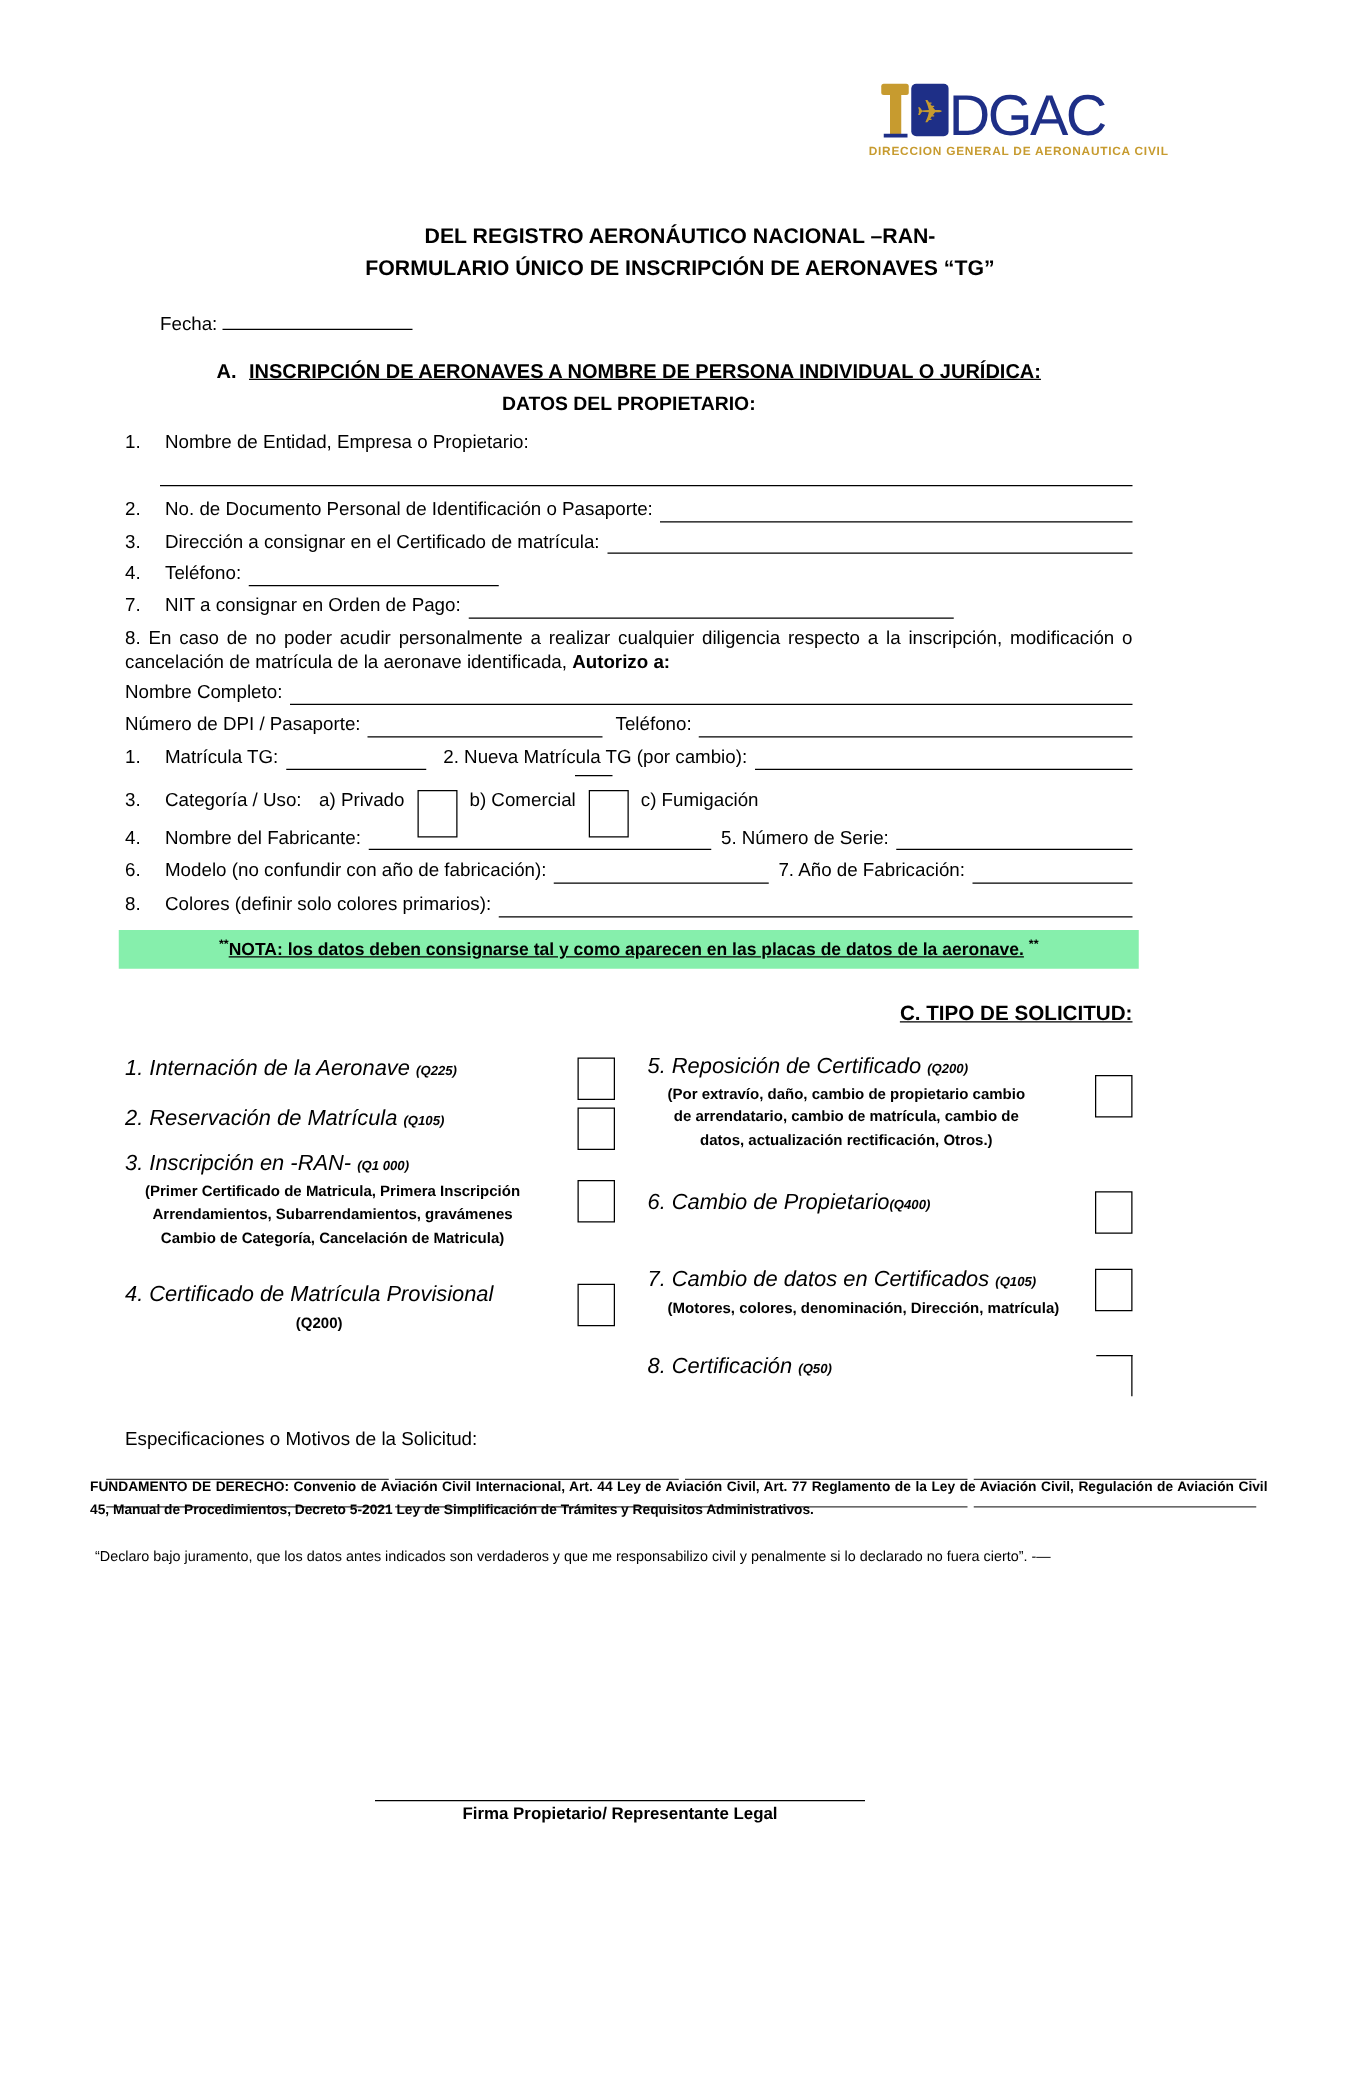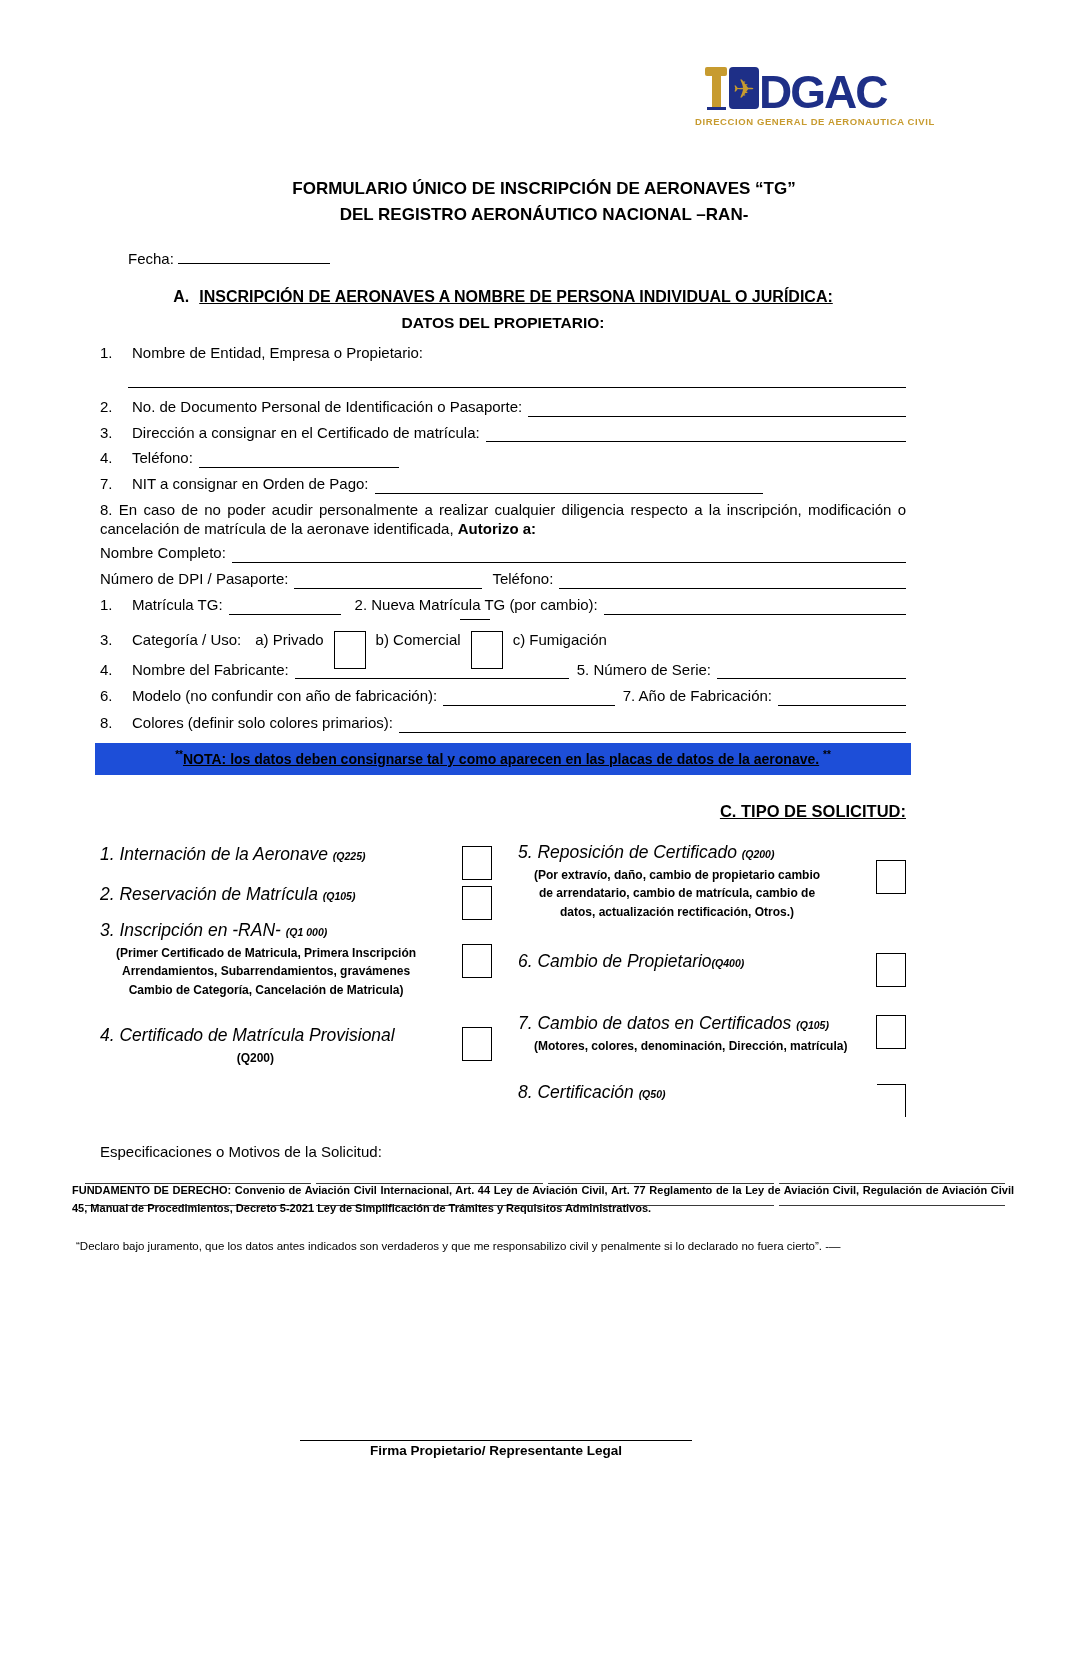--- a/index.html
+++ b/index.html
@@ -4,21 +4,21 @@
 <style>
   html,body{margin:0;padding:0;background:#e8e8e8;}
   .page{
     width:1088px;height:1664px;background:#ffffff;position:relative;
     font-family:"Liberation Sans",sans-serif;color:#000;overflow:hidden;
     margin:0 auto;
   }
   
   .logo{position:absolute;top:56px;left:695px;width:245px;}
   .logo-top{display:flex;align-items:flex-end;}
-  .logo-word{font-size:46px;font-weight:700;color:#1e2f87;letter-spacing:-2px;line-height:0.9;margin-top:16px;}
+  .logo-word{font-size:46px;font-weight:400;color:#1e2f87;letter-spacing:-2px;line-height:0.9;margin-top:16px;}
   .logo-tagline{font-size:9.5px;color:#c79b2f;letter-spacing:0.6px;font-weight:bold;margin-top:3px;white-space:nowrap;}
   
   .title{position:absolute;top:176px;left:0;width:100%;text-align:center;
     font-size:17px;font-weight:bold;line-height:1.55;}
   
   .doc{position:absolute;left:100px;top:245px;width:806px;font-size:15px;line-height:1.25;}
   .fecha-row{margin:4px 0 18px 28px;}
   .wline{display:inline-block;border-bottom:1.2px solid #000;height:14px;vertical-align:baseline;}
   .sec-head{text-align:center;font-weight:bold;font-size:16px;margin-top:14px;}
   .sec-letter{margin-right:10px;}
@@ -30,21 +30,21 @@
   .fullline{border-bottom:1.2px solid #000;height:16px;margin:8px 0 10px 28px;}
   .para8{margin:4px 0 6px 0;text-align:justify;}
   .b{font-weight:bold;}
   
   .bhead{text-align:center;font-weight:bold;font-size:16.5px;margin:18px 0 22px 0;}
   .brow{display:flex;align-items:flex-end;margin-bottom:8px;}
   .row3{position:relative;margin:16px 0 10px 0;align-items:center;}
   .bbox{width:30px;height:36px;border:1.2px solid #000;flex:none;margin:0 10px -18px 10px;align-self:flex-end;}
   .c-over{position:absolute;left:360px;top:-12px;width:30px;border-top:1.4px solid #000;}
   .sp{margin-left:14px;}
-  .nota{background:#1d4ed8;text-align:center;font-weight:bold;font-size:14px;
+  .nota{background:#86efac;text-align:center;font-weight:bold;font-size:14px;
     padding:6px 0 7px 0;margin:10px -5px 0 -5px;}
   .nota sup{font-size:10px;text-decoration:none;}
   
   .chead{text-align:right;font-weight:bold;font-size:16.5px;margin:26px 0 20px 0;}
   .ccols{display:flex;align-items:flex-start;}
   .ccol-l{width:392px;flex:none;}
   .ccol-r{flex:1;padding-left:26px;}
   .citem{display:flex;justify-content:space-between;align-items:flex-start;}
   .citem-txt{font-size:17.5px;font-style:italic;}
   .cfee{font-size:10.5px;font-weight:bold;}
@@ -77,22 +77,22 @@
         <rect x="12" y="42" width="19" height="3" fill="#1e2f87"></rect>
         <rect x="34" y="2" width="30" height="42" rx="4" fill="#1e2f87"></rect>
         <text x="49" y="33" font-size="26" fill="#c79b2f" text-anchor="middle">✈</text>
       </svg>
       <span class="logo-word">DGAC</span>
     </div>
     <div class="logo-tagline">DIRECCION GENERAL DE AERONAUTICA CIVIL</div>
   </div>
 
   <div class="title">
+    <div>DEL REGISTRO AERONÁUTICO NACIONAL –RAN-</div>
     <div>FORMULARIO ÚNICO DE INSCRIPCIÓN DE AERONAVES “TG”</div>
-    <div>DEL REGISTRO AERONÁUTICO NACIONAL –RAN-</div>
   </div>
 
   <div class="doc">
 
     <div class="fecha-row">
       <span>Fecha:</span>
       <span class="wline" style="width:152px"></span>
     </div>
 
     <div class="sec-head">

